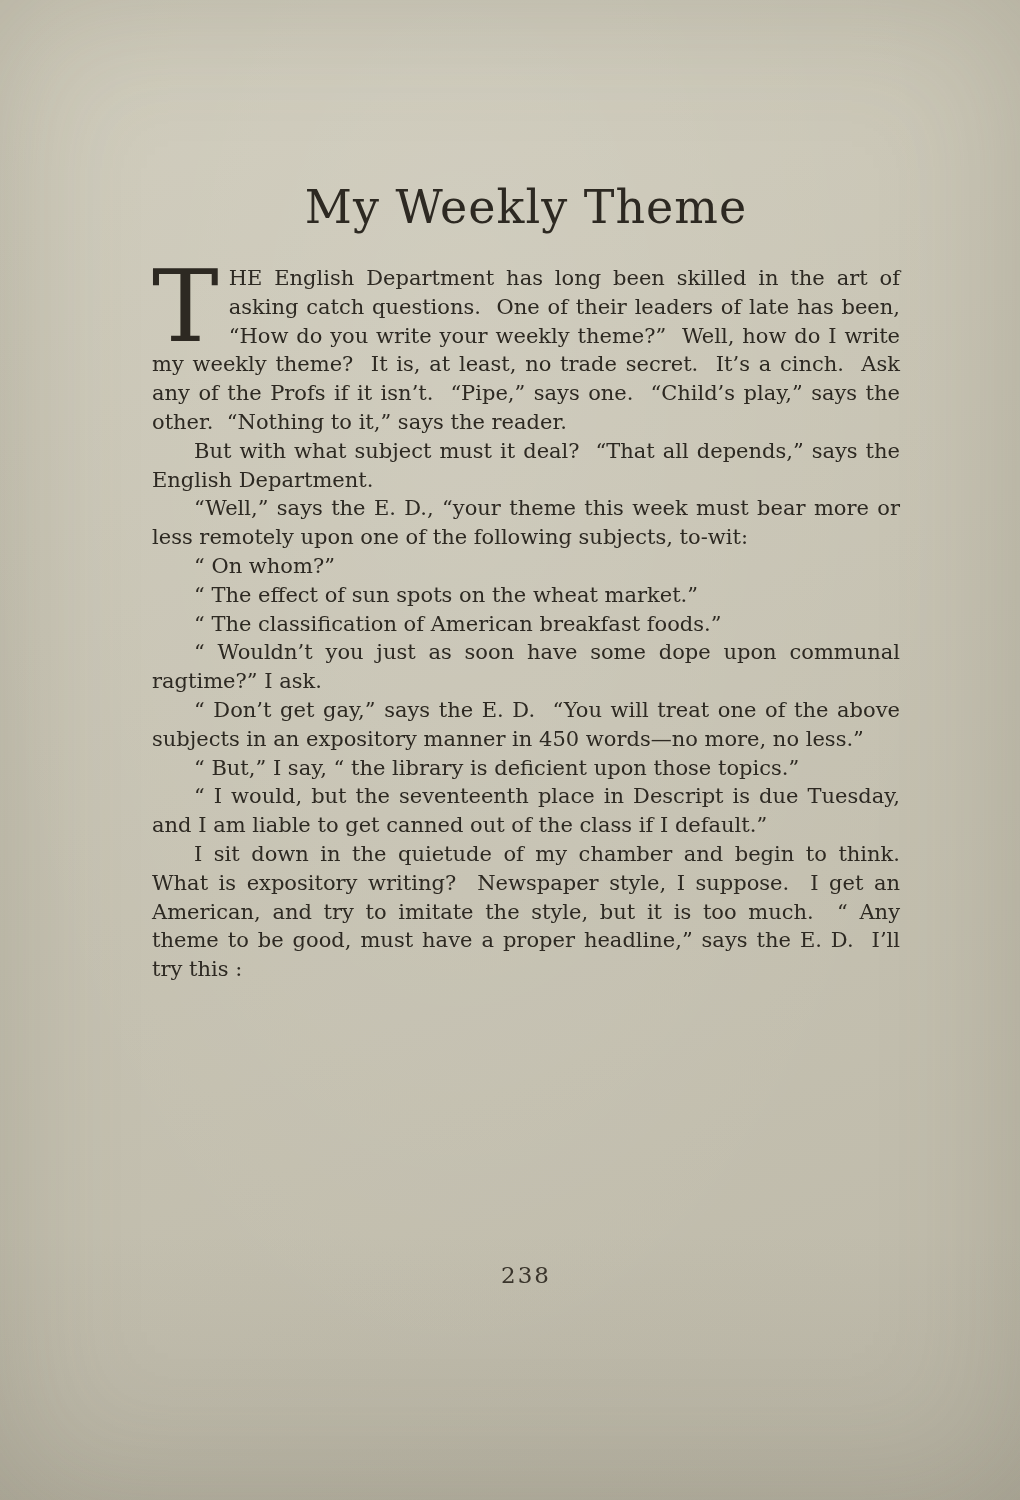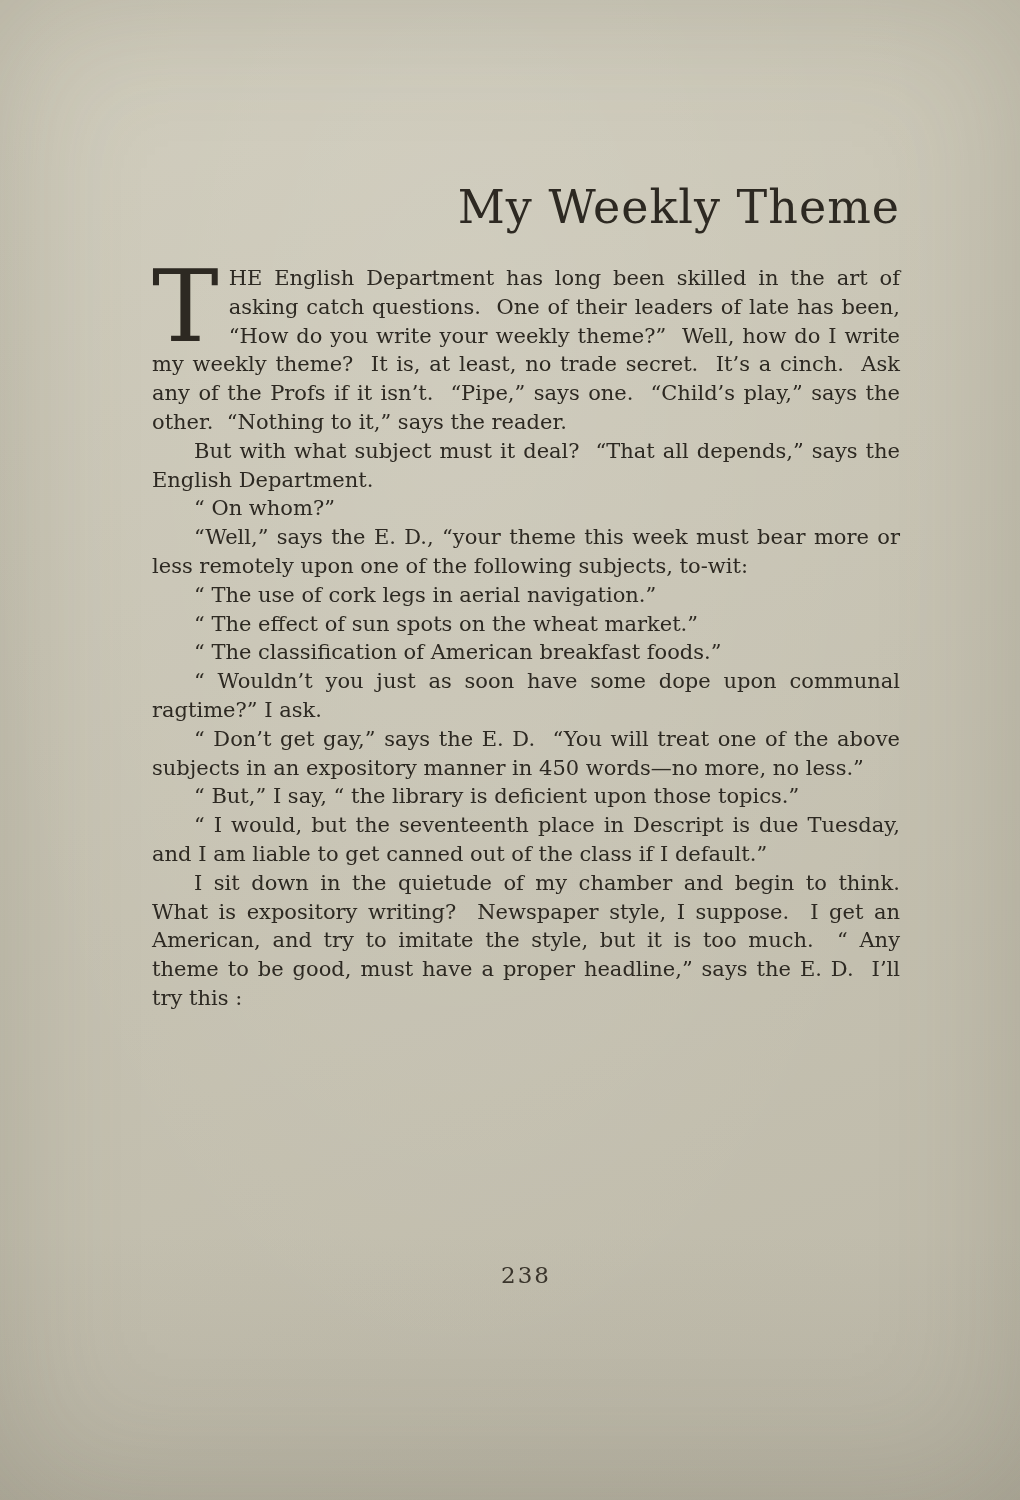--- a/index.html
+++ b/index.html
@@ -22,21 +22,21 @@
     box-shadow: inset 0 0 140px rgba(90,85,70,0.22);
     overflow: hidden;
     font-family: "DejaVu Serif", "Liberation Serif", serif;
     color: var(--ink, #2d2922);
   }
   .title {
     position: absolute;
     top: 180px;
     left: 152px;
     width: 748px;
-    text-align: right;
+    text-align: center;
     font-size: 46px;
     font-weight: normal;
     letter-spacing: 1px;
     margin: 0;
     color: var(--ink, #2d2922);
   }
   .body-text {
     position: absolute;
     top: 264px;
     left: 152px;
@@ -76,23 +76,22 @@
 </head>
 <body>
 
 <div class="page">
 
   <h1 class="title">My Weekly Theme</h1>
 
   <div class="body-text">
     <p class="lead"><span class="dropcap">T</span><span>HE English Department has long been skilled in the art of asking catch questions.  One of their leaders of late has been, “How do you write your weekly theme?”  Well, how do I write my weekly theme?  It is, at least, no trade secret.  It’s a cinch.  Ask any of the Profs if it isn’t.  “Pipe,” says one.  “Child’s play,” says the other.  “Nothing to it,” says the reader.</span></p>
     <p>But with what subject must it deal?  “That all depends,” says the English Department.</p>
+    <p>“Well,” says the E. D., “your theme this week must bear more or less remotely upon one of the following subjects, to-wit:</p>
     <p>“ On whom?”</p>
-    <p>“Well,” says the E. D., “your theme this week must bear more or less remotely upon one of the following subjects, to-wit:</p>
-    <p>“ The use of cork legs in aerial navigation.”</p>
     <p>“ The effect of sun spots on the wheat market.”</p>
     <p>“ The classification of American breakfast foods.”</p>
     <p>“ Wouldn’t you just as soon have some dope upon communal ragtime?” I ask.</p>
     <p>“ Don’t get gay,” says the E. D.  “You will treat one of the above subjects in an expository manner in 450 words—no more, no less.”</p>
     <p>“ But,” I say, “ the library is deficient upon those topics.”</p>
     <p>“ I would, but the seventeenth place in Descript is due Tuesday, and I am liable to get canned out of the class if I default.”</p>
     <p>I sit down in the quietude of my chamber and begin to think.  What is expository writing?  Newspaper style, I suppose.  I get an American, and try to imitate the style, but it is too much.  “ Any theme to be good, must have a proper headline,” says the E. D.  I’ll try this :</p>
   </div>
 
   <div class="page-number">238</div>

